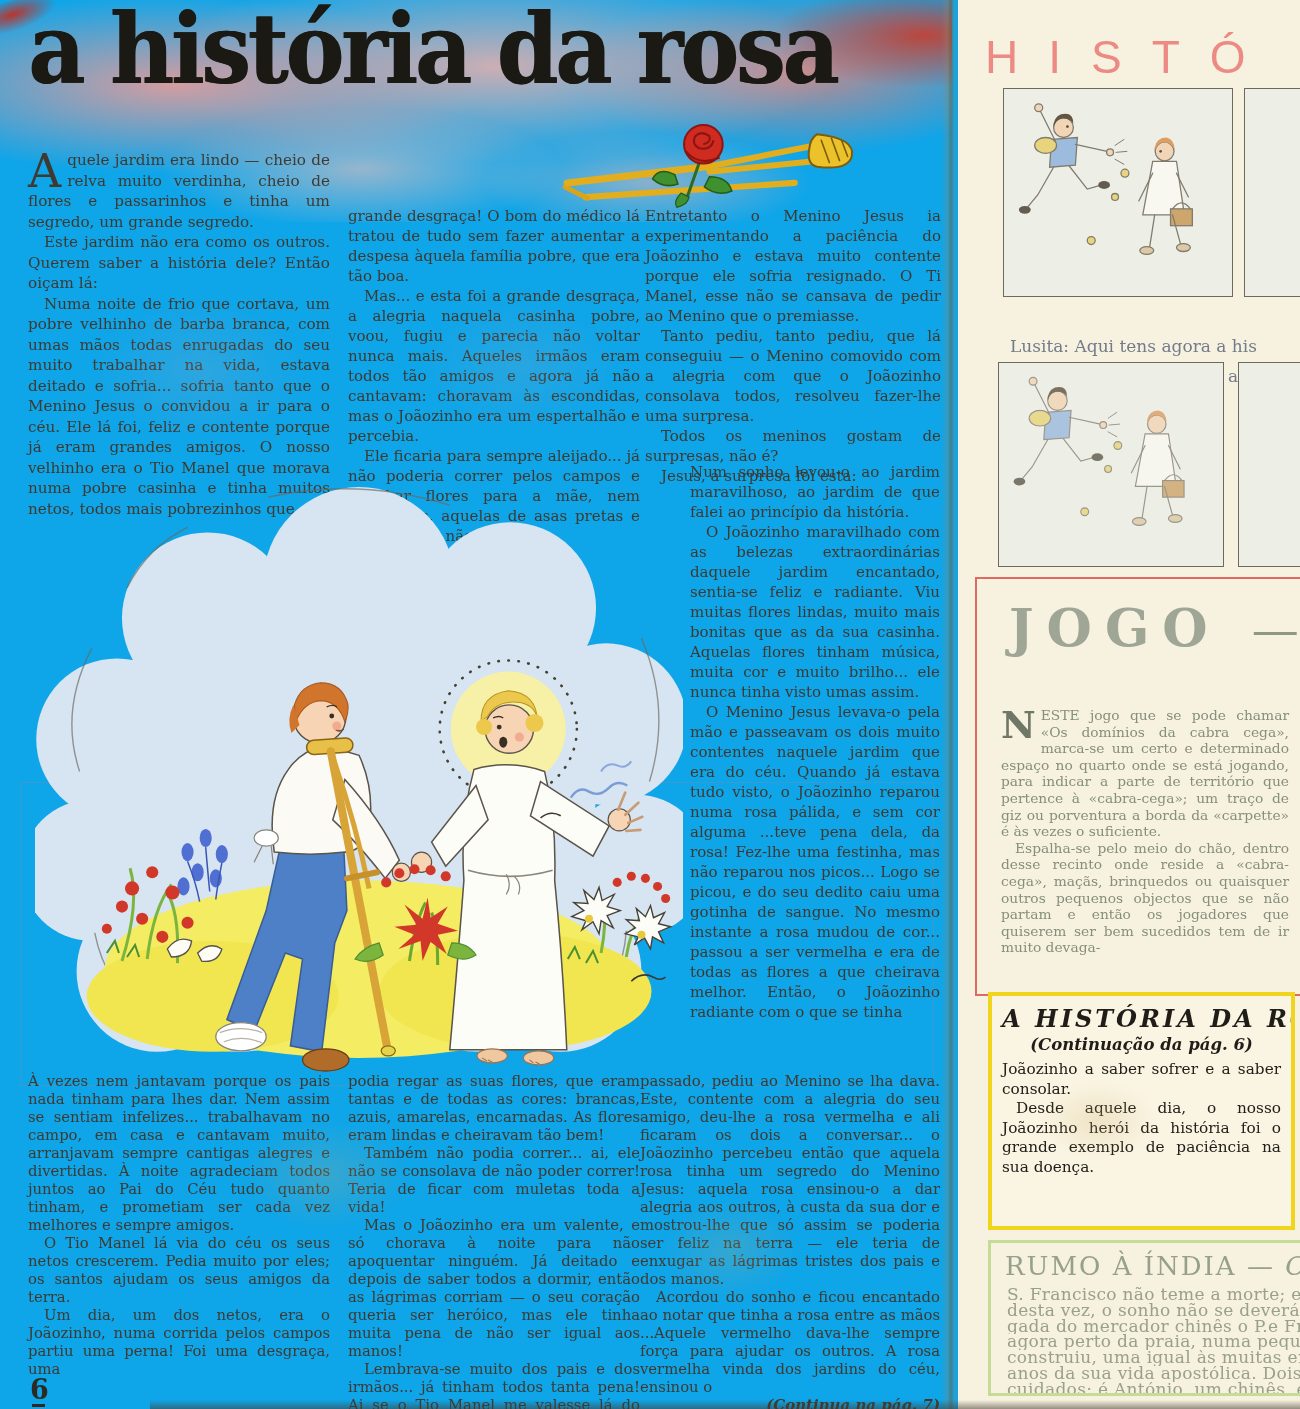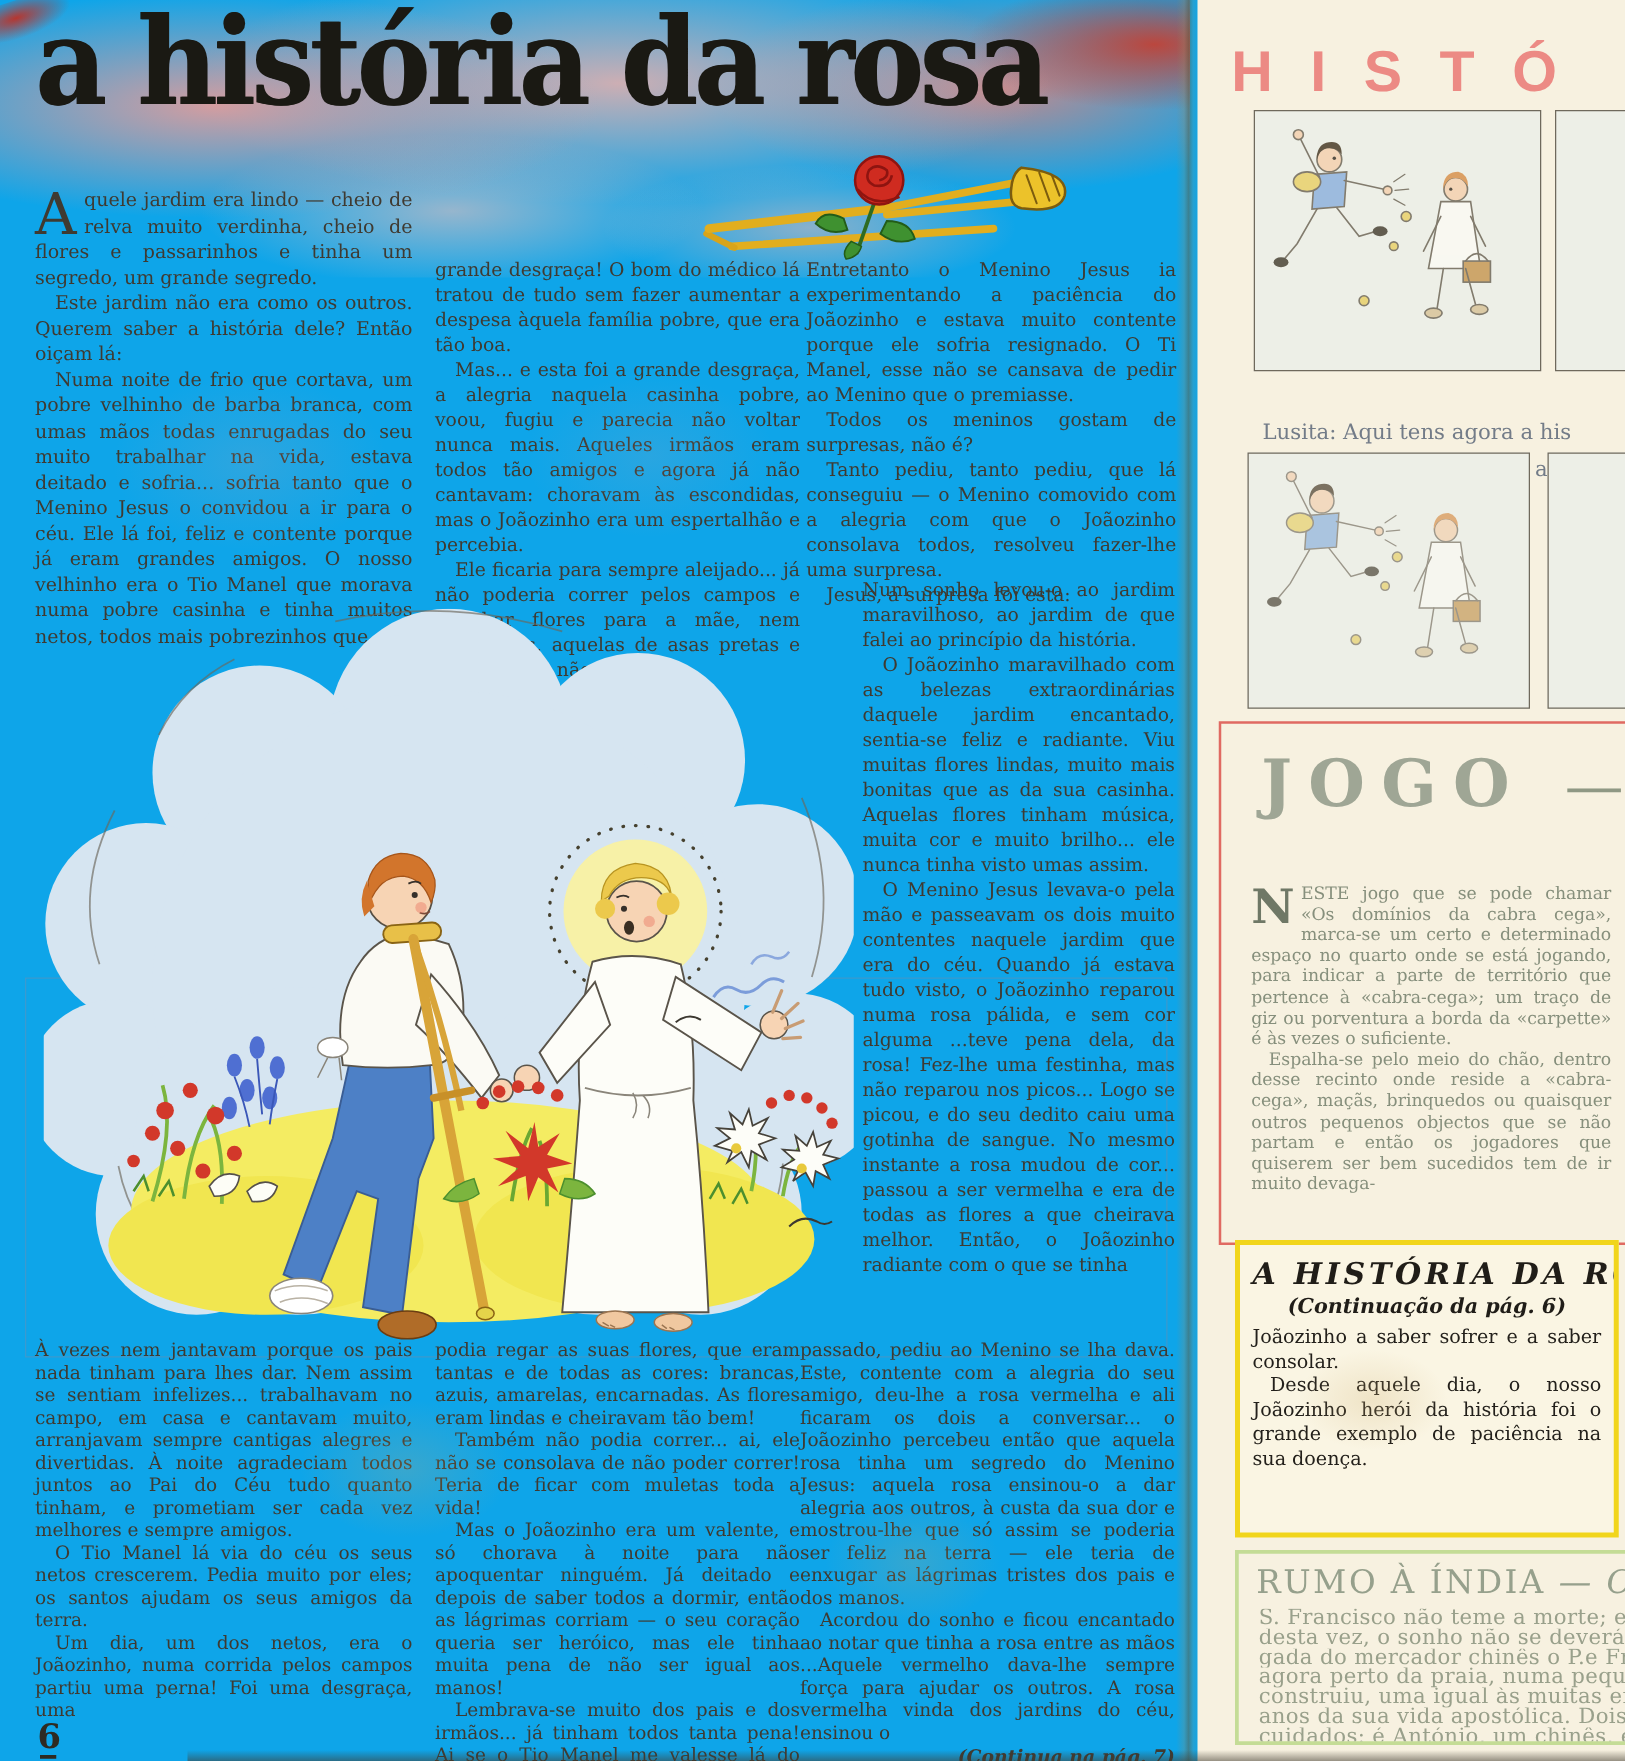--- a/index.html
+++ b/index.html
@@ -34,21 +34,21 @@
   .continua{font-weight:700;font-style:italic;text-align:right;font-size:15px;color:#3f3a31;}
   .page-num{left:30px;top:1374px;font-weight:700;font-size:27px;color:#2e2a22;}
   .page-num-dash{left:32px;top:1404px;width:13px;height:3px;background:#2e2a22;}
   .bleed-rect{left:20px;top:782px;width:912px;height:302px;border:1px solid rgba(225,120,115,.22);}
   .stain{border-radius:50%;}
 
   
   .gutter{left:941px;top:0;width:18px;height:1409px;
     background:linear-gradient(to right, rgba(150,135,95,0), rgba(150,135,95,.28) 35%, rgba(104,92,58,.5) 55%, rgba(150,135,95,.18) 75%, rgba(150,135,95,0));}
   .right-page{left:958px;top:0;width:342px;height:1409px;background:#f7f1e0;}
-  .histo-header{left:27px;top:30px;font-family:"Liberation Sans",sans-serif;font-weight:700;
+  .histo-header{left:27px;top:30px;font-family:"Liberation Sans",sans-serif;font-weight:400;
     font-size:46px;letter-spacing:30px;color:#ec8a84;white-space:nowrap;}
   .panel{background:#edefe7;border:1.5px solid #6f695c;overflow:hidden;}
   .caption{font-size:17px;color:#737c88;font-family:"DejaVu Serif",serif;white-space:nowrap;margin-top:36px;}
 
   .jogo-box{left:17px;top:577px;width:345px;height:415px;border:2.5px solid #e06a62;overflow:hidden;}
   .jogo-title{left:32px;top:18px;font-family:"DejaVu Serif",serif;font-weight:700;
     font-size:52px;letter-spacing:13px;color:#9fa695;white-space:nowrap;}
   .jogo-suffix{font-weight:400;letter-spacing:1px;font-size:47px;color:#8f9884;}
   .jogo-body{left:24px;top:128px;width:288px;font-family:"DejaVu Serif",serif;
     font-size:13.8px;line-height:16.6px;text-align:justify;color:#868f7c;}
@@ -113,22 +113,22 @@
   </div>
 
   <div class="abs body-col" style="left:348px;top:206px;width:292px;font-size:15px;line-height:20px;">
     <p class="p-first">grande desgraça! O bom do médico lá tratou de tudo sem fazer aumentar a despesa àquela família pobre, que era tão boa.</p>
     <p>Mas... e esta foi a grande desgraça, a alegria naquela casinha pobre, voou, fugiu e parecia não voltar nunca mais. Aqueles irmãos eram todos tão amigos e agora já não cantavam: choravam às escondidas, mas o Joãozinho era um espertalhão e percebia.</p>
     <p>Ele ficaria para sempre aleijado... já não poderia correr pelos campos e apanhar flores para a mãe, nem borboletas, aquelas de asas pretas e amarelas, já não</p>
   </div>
 
   <div class="abs body-col" style="left:645px;top:206px;width:296px;font-size:15px;line-height:20px;">
     <p class="p-first">Entretanto o Menino Jesus ia experimentando a paciência do Joãozinho e estava muito contente porque ele sofria resignado. O Ti Manel, esse não se cansava de pedir ao Menino que o premiasse.</p>
+    <p>Tanto pediu, tanto pediu, que lá conseguiu — o Menino comovido com a alegria com que o Joãozinho consolava todos, resolveu fazer-lhe uma surpresa.</p>
     <p>Todos os meninos gostam de surpresas, não é?</p>
-    <p>Tanto pediu, tanto pediu, que lá conseguiu — o Menino comovido com a alegria com que o Joãozinho consolava todos, resolveu fazer-lhe uma surpresa.</p>
     <p>Jesus, a surpresa foi esta:</p>
   </div>
 
   <div class="abs body-col col-narrow" style="left:690px;top:462px;width:250px;">
     <p class="p-first">Num sonho levou-o ao jardim maravilhoso, ao jardim de que falei ao princípio da história.</p>
     <p>O Joãozinho maravilhado com as belezas extraordinárias daquele jardim encantado, sentia-se feliz e radiante. Viu muitas flores lindas, muito mais bonitas que as da sua casinha. Aquelas flores tinham música, muita cor e muito brilho... ele nunca tinha visto umas assim.</p>
     <p>O Menino Jesus levava-o pela mão e passeavam os dois muito contentes naquele jardim que era do céu. Quando já estava tudo visto, o Joãozinho reparou numa rosa pálida, e sem cor alguma ...teve pena dela, da rosa! Fez-lhe uma festinha, mas não reparou nos picos... Logo se picou, e do seu dedito caiu uma gotinha de sangue. No mesmo instante a rosa mudou de cor... passou a ser vermelha e era de todas as flores a que cheirava melhor. Então, o Joãozinho radiante com o que se tinha</p>
   </div>
 
   <div class="abs bleed-rect"></div>

